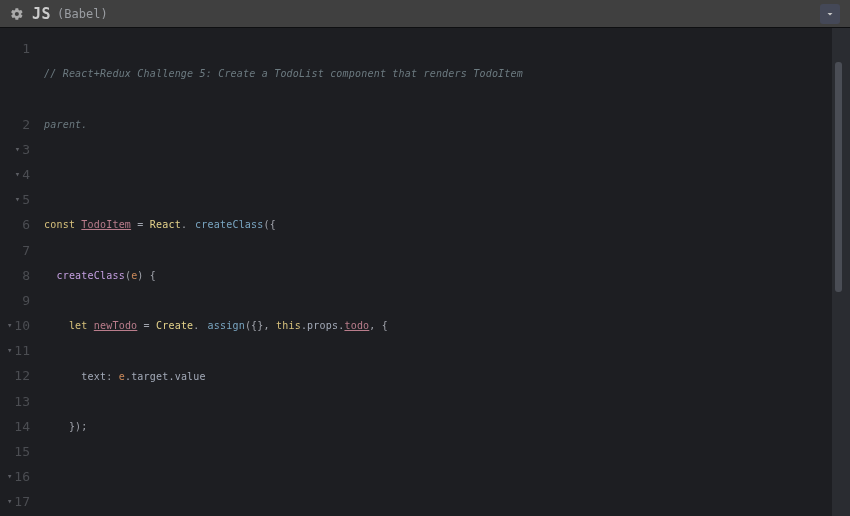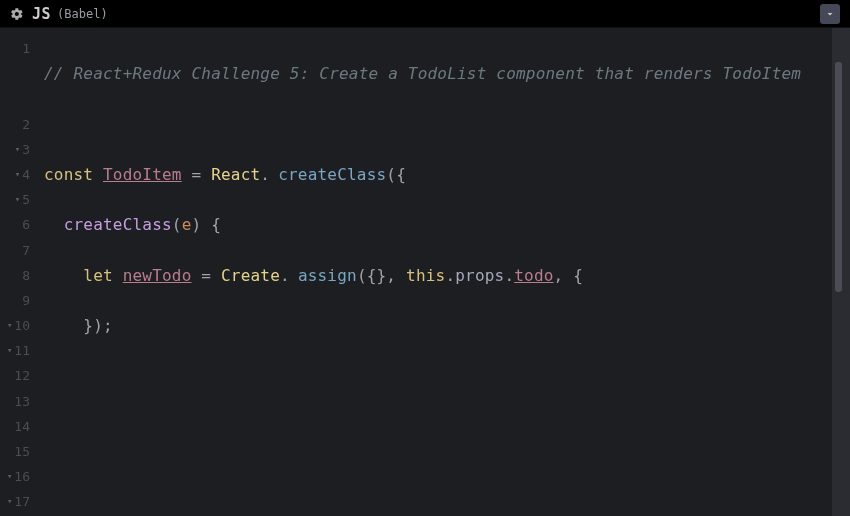--- a/index.html
+++ b/index.html
@@ -7,21 +7,21 @@
     background: #1d1e22;
     font-family: 'Lucida Console', Monaco, monospace;
     font-size: 14px;
     color: #c5c8c6;
     width: 850px;
     height: 516px;
     overflow: hidden;
     position: relative;
   }
   .header {
-    background: #000000;
+    background: #404040;
     height: 28px;
     display: flex;
     align-items: center;
     padding: 0 10px;
     border-bottom: 1px solid #0e0f11;
   }
   .gear {
     width: 14px;
     height: 14px;
     cursor: pointer;
@@ -83,21 +83,21 @@
     color: #5b5d63;
     font-size: 9px;
     display: inline-block;
     width: 8px;
   }
   .code {
     padding: 8px 0 0 10px;
     flex: 1;
     white-space: pre;
     line-height: 25.2px;
-    font-size: 16px;
+    font-size: 10px;
     letter-spacing: 0.2px;
   }
   .code .row { height: 25.2px; }
   .scrollbar {
     position: absolute;
     right: 8px;
     top: 34px;
     width: 7px;
     height: 230px;
     background: #4a4d55;
@@ -204,24 +204,26 @@
       <div class="ln">
         <span class="fold">▾</span>
         <span>17</span>
       </div>
       <div class="ln">
         <span>18</span>
       </div>
     </div>
   <div class="code">
 <div class="row"><span class="c-comment">// React+Redux Challenge 5: Create a TodoList component that renders TodoItem</span></div>
+<div class="row"><span class="c-comment">parent.</span></div>
 <div class="row"></div>
 <div class="row"><span class="c-kw">const </span><span class="c-ident">TodoItem</span><span class="c-op"> = </span><span class="c-class">React</span><span class="c-punc">.</span><span class="c-func">createClass</span><span class="c-punc">({</span></div>
 <div class="row">  <span class="c-method">createClass</span><span class="c-punc">(</span><span class="c-param">e</span><span class="c-punc">) {</span></div>
 <div class="row">    <span class="c-kw">let </span><span class="c-ident">newTodo</span><span class="c-op"> = </span><span class="c-class">Create</span><span class="c-punc">.</span><span class="c-func">assign</span><span class="c-punc">({}, </span><span class="c-kw">this</span><span class="c-prop">.props.</span><span class="c-ident">todo</span><span class="c-punc">, {</span></div>
+<div class="row">      <span class="c-prop">text</span><span class="c-punc">: </span><span class="c-param">e</span><span class="c-prop">.target.value</span></div>
 <div class="row">    <span class="c-punc">});</span></div>
 <div class="row">    </div>
 
 
 
 
 
 
 
 

